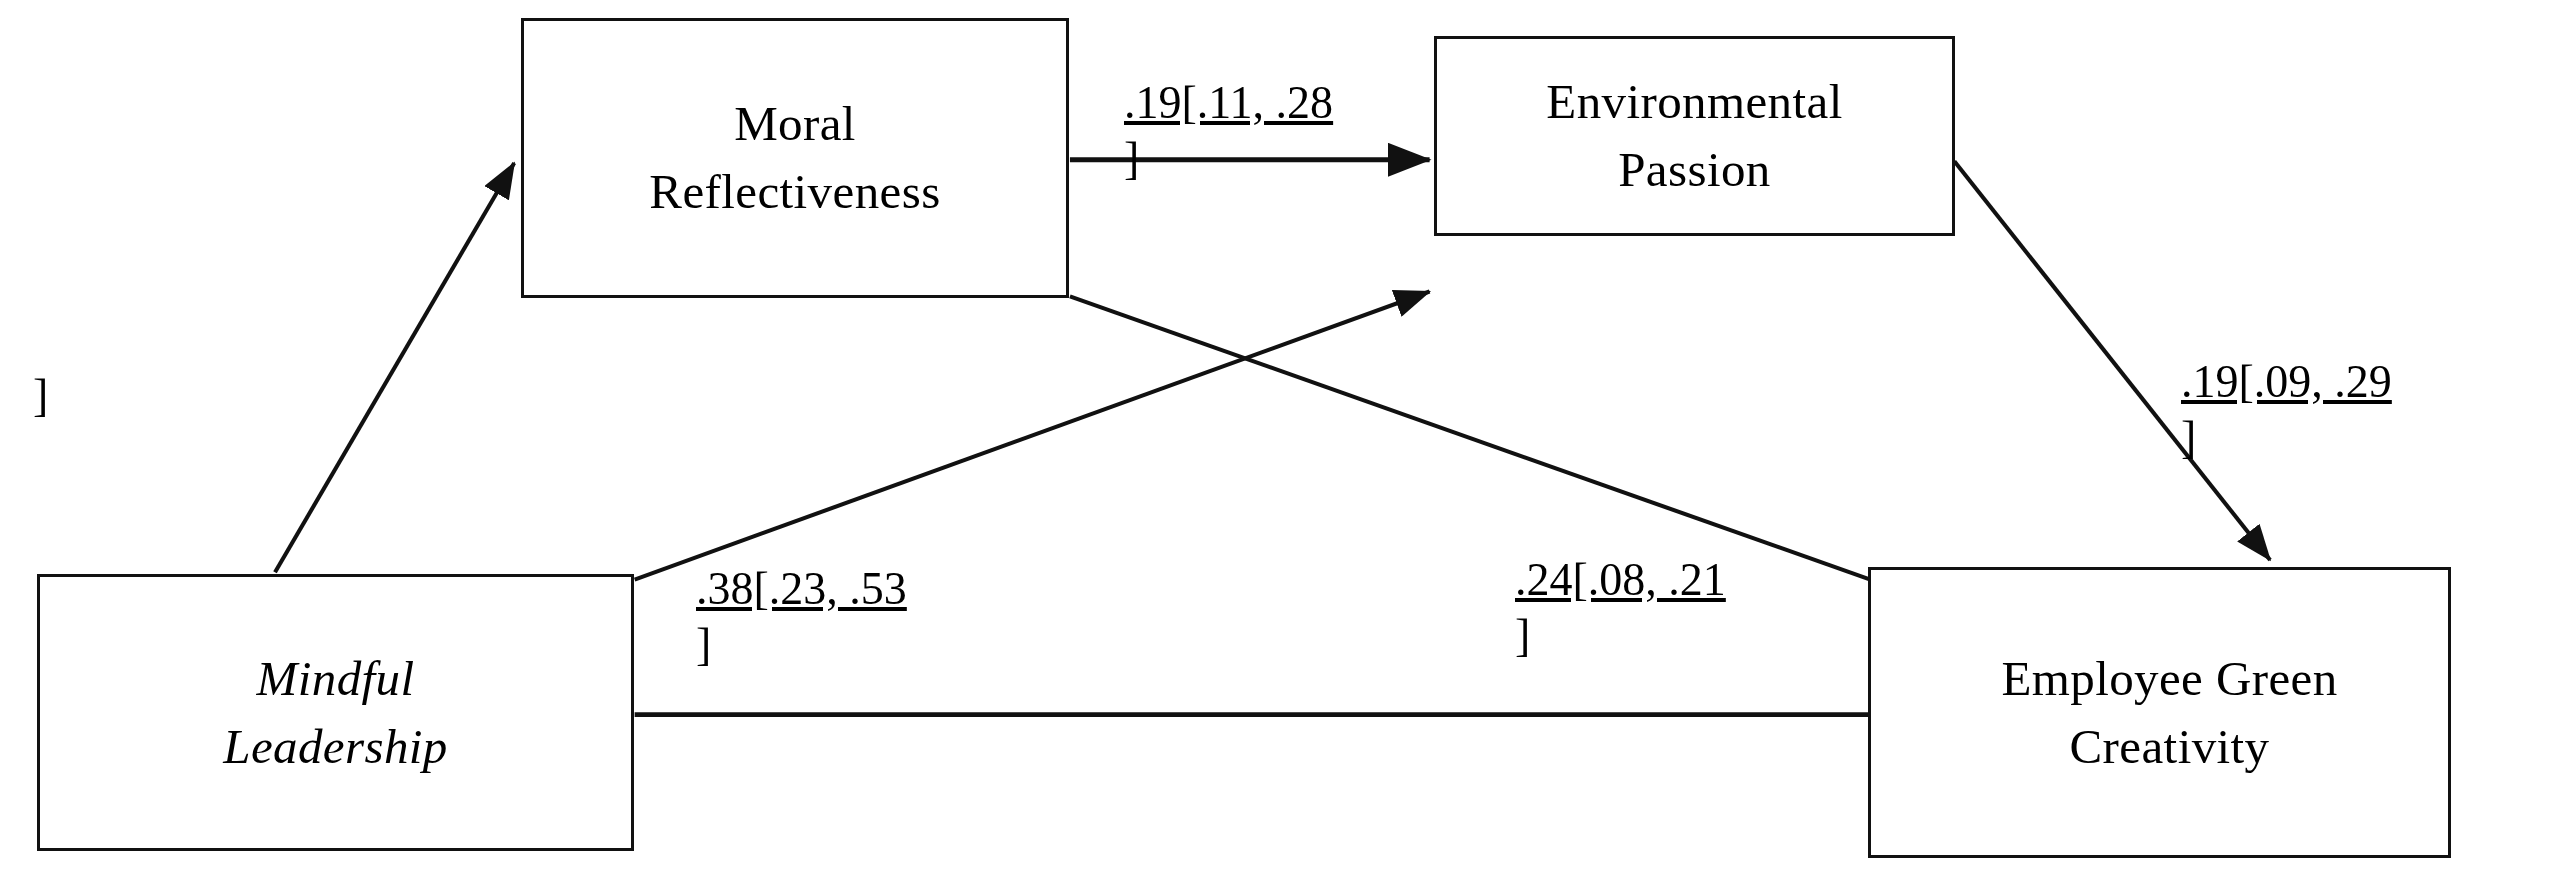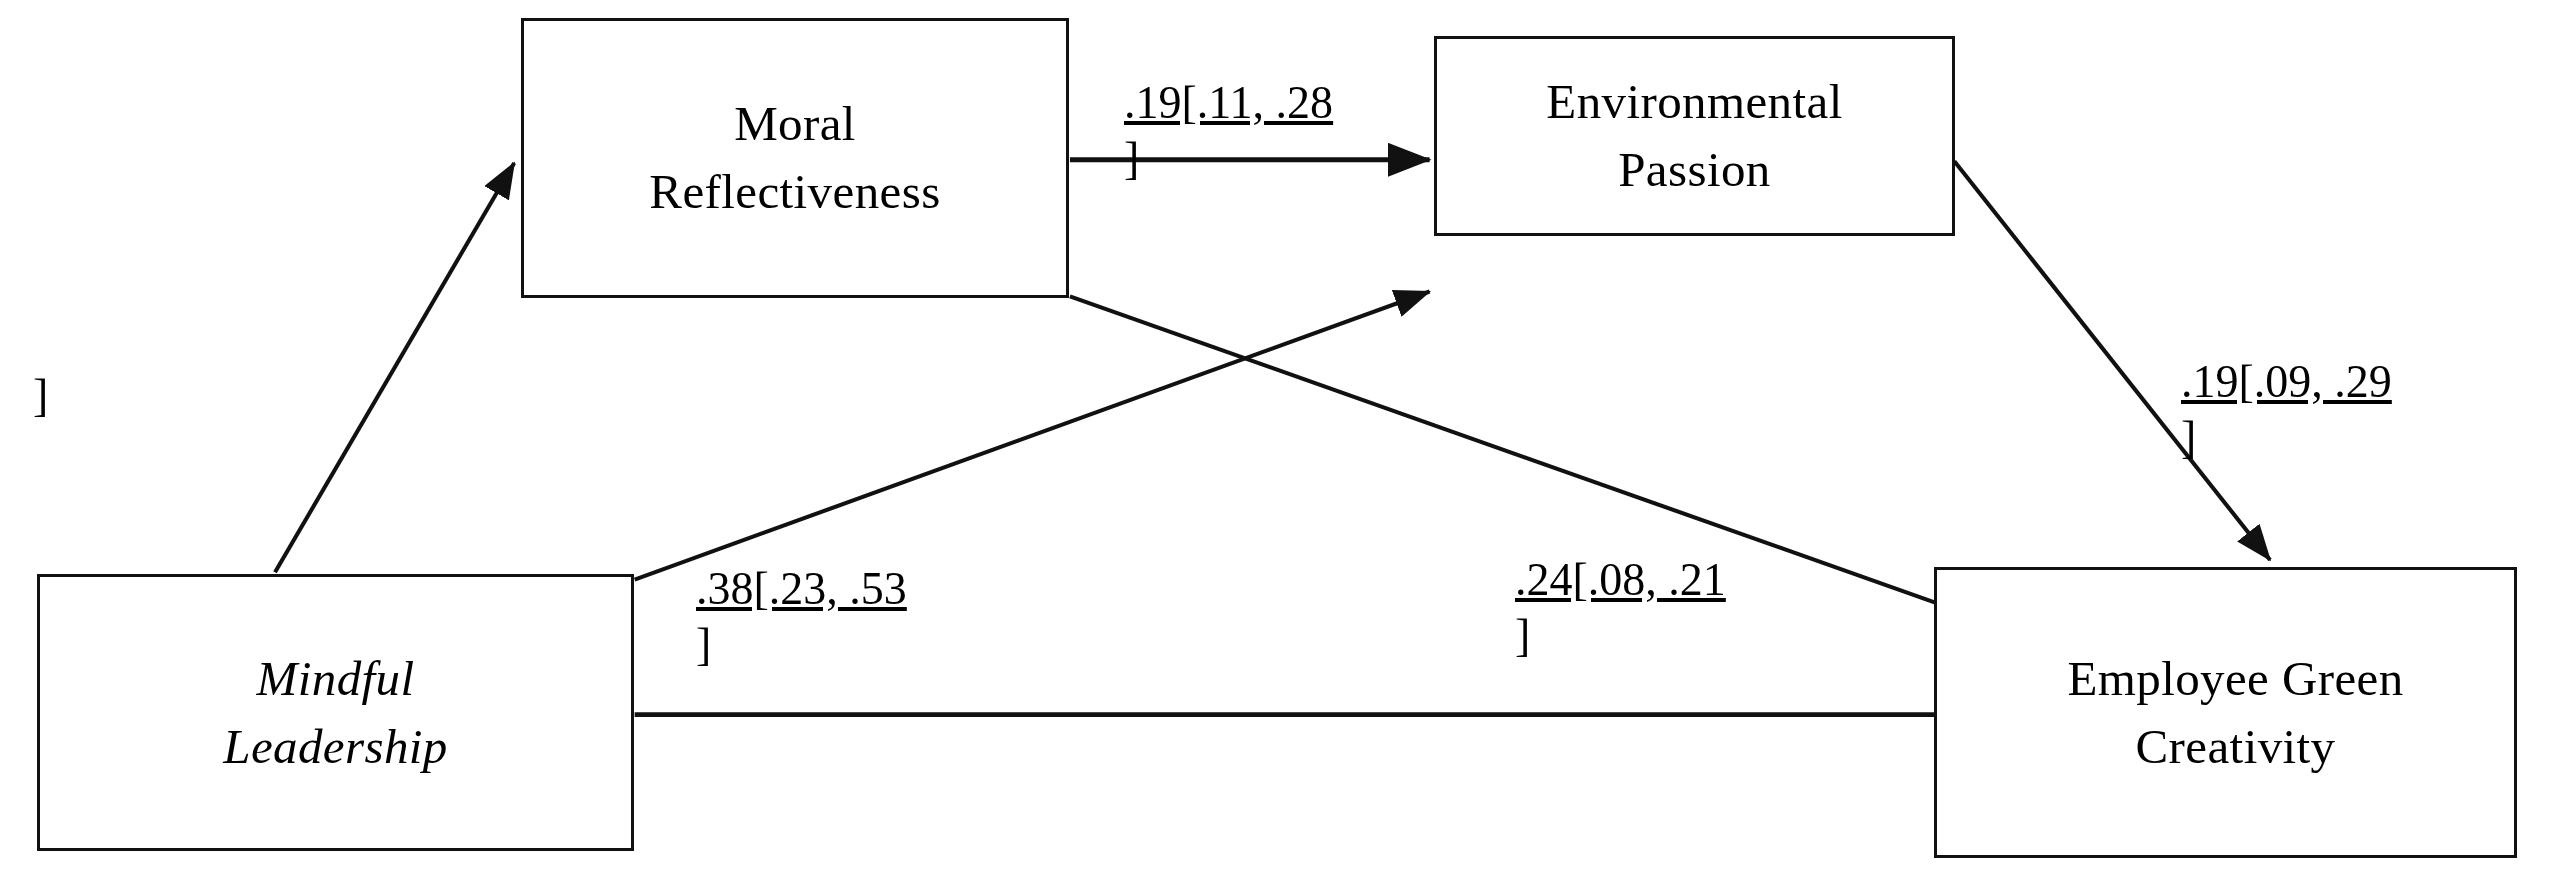--- a/index.html
+++ b/index.html
@@ -87,21 +87,21 @@
   <div class="node-box" style="left:1434px; top:36px; width:521px; height:200px;">
     <span class="node-line">Environmental</span>
     <span class="node-line">Passion</span>
   </div>
 
   <div class="node-box" style="left:37px; top:574px; width:597px; height:277px;font-style:italic;">
     <span class="node-line">Mindful</span>
     <span class="node-line">Leadership</span>
   </div>
 
-  <div class="node-box" style="left:1934px; top:567px; width:583px; height:291px;padding-left:20px;">
+  <div class="node-box" style="left:1868px; top:567px; width:583px; height:291px;padding-left:20px;">
     <span class="node-line">Employee Green</span>
     <span class="node-line">Creativity</span>
   </div>
 
   <div class="edge-label" style="left:33px; top:368px;">
     <span class="lbl-close">]</span>
   </div>
 
   <div class="edge-label" style="left:1124px; top:75px;">
     <span class="lbl-main">.19[.11, .28</span>

